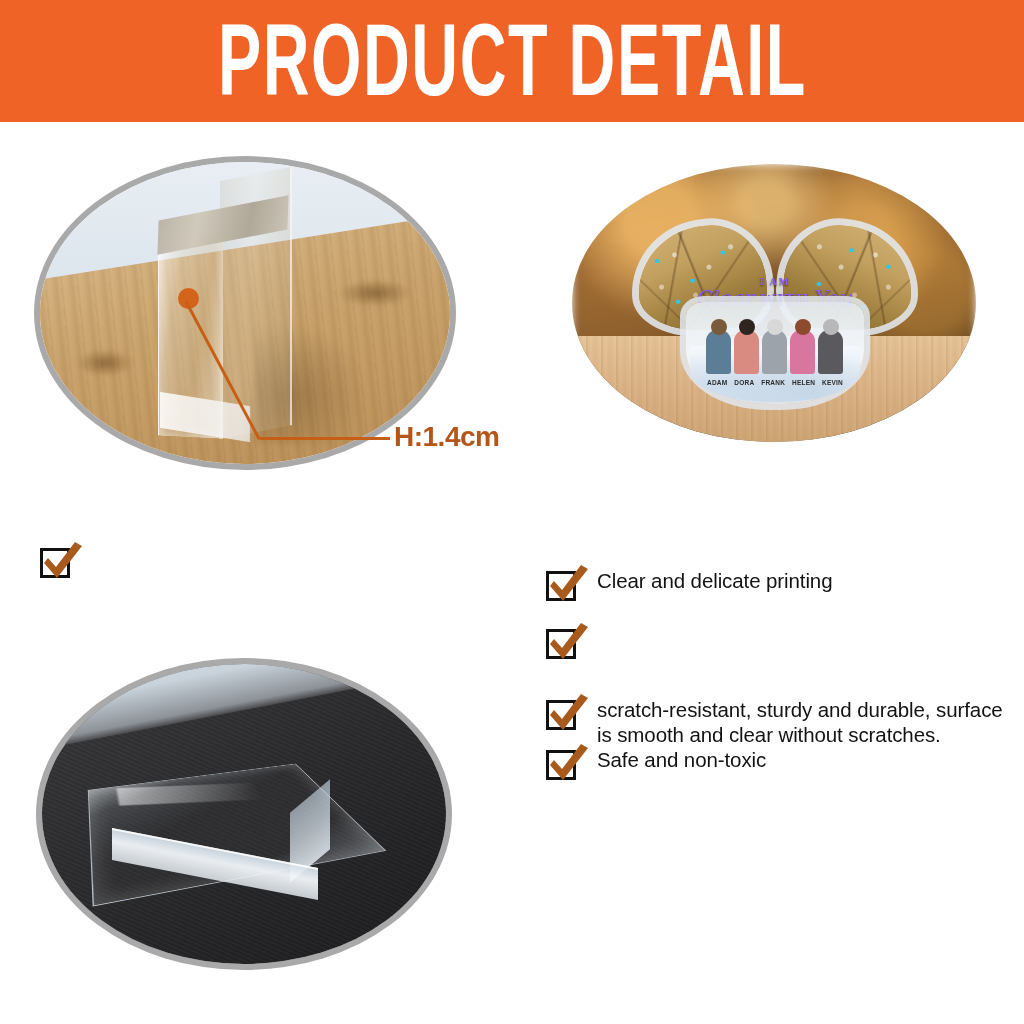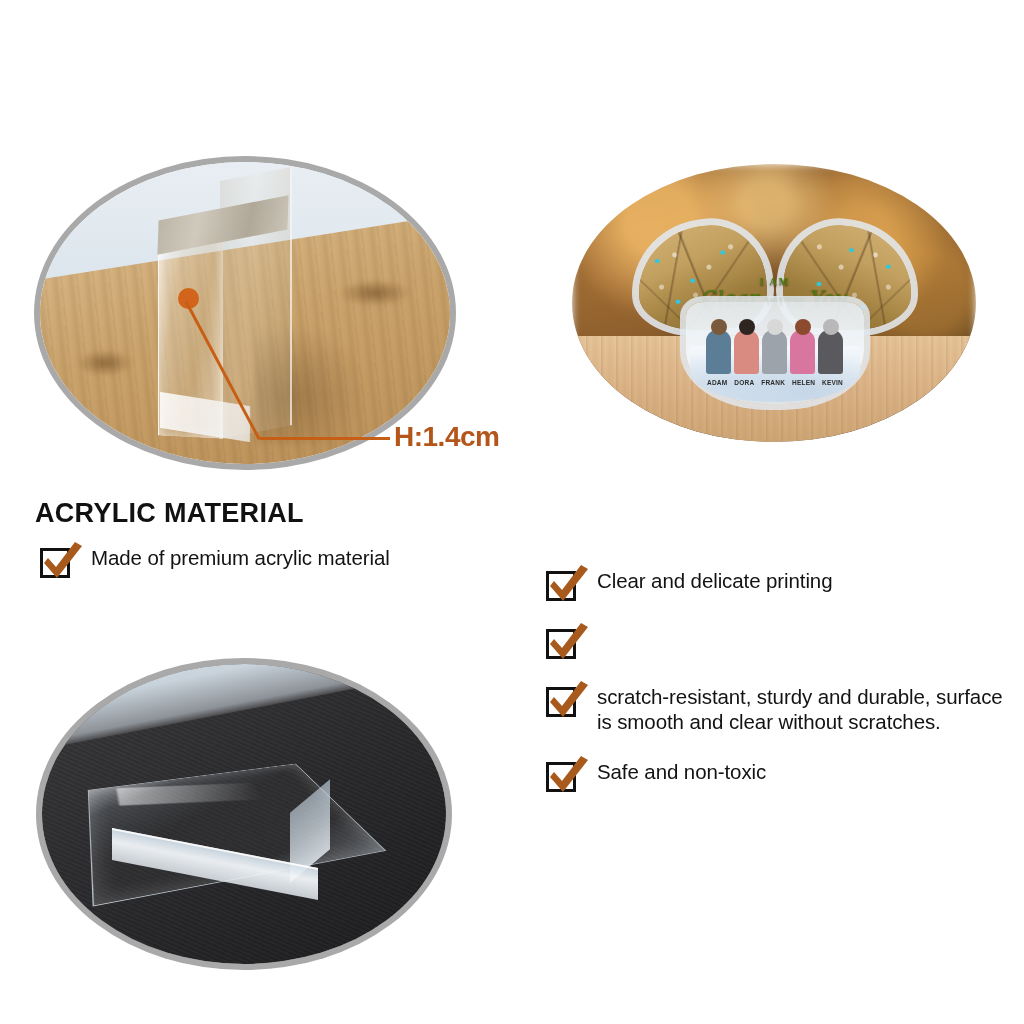--- a/index.html
+++ b/index.html
@@ -289,21 +289,21 @@
     left: 50%; top: -11px;
     width: 16px; height: 16px;
     margin-left: -8px;
     border-radius: 50%;
   }
   .plaque-text {
     position: absolute;
     left: 0; right: 0;
     top: 52px;
     text-align: center;
-    color: #4d7c0f;
+    color: #8b5cf6;
     text-shadow: 0 1px 2px rgba(40,26,10,0.75);
     pointer-events: none;
   }
   .pt-iam {
     display: block;
     font-family: "Liberation Serif", serif;
     font-size: 10px;
     letter-spacing: 2px;
     font-weight: bold;
   }
@@ -313,21 +313,21 @@
     white-space: nowrap;
     font-size: 19px;
   }
   .pt-script {
     font-family: "DejaVu Serif", serif;
     font-style: italic;
     font-size: 21px;
   }
   .pt-with {
     font-family: "Liberation Serif", serif;
-    font-size: 13px;
+    font-size: 16px;
     letter-spacing: 1px;
     font-weight: bold;
   }
   .names-row {
     position: absolute;
     left: 0; right: 0;
     bottom: 18px;
     display: flex;
     justify-content: center;
     gap: 7px;
@@ -463,20 +463,23 @@
     color: #131313;
     line-height: 1.22;
     letter-spacing: -0.1px;
   }
 </style>
 </head>
 <body>
 
 <div class="page">
 
+  <div class="banner">
+    <div class="banner-title">PRODUCT DETAIL</div>
+  </div>
 
   <div class="oval oval-bordered" id="oval-edge">
     <div class="wood-scene">
       <div class="wood-top"></div>
       <div class="wood-knot" style="left:38px;  top:188px;"></div>
       <div class="wood-knot" style="left:300px; top:118px; width:70px;"></div>
       <div class="acrylic-block">
         <div class="acr-shadow"></div>
         <div class="acr-side"></div>
         <div class="acr-face"></div>
@@ -556,57 +559,55 @@
       <div class="slab">
         <div class="slab-top">
           <div class="slab-glow"></div>
         </div>
         <div class="slab-right"></div>
         <div class="slab-front"></div>
       </div>
     </div>
   </div>
 
-  <div class="section-heading" id="heading-acrylic">ACRYLIC MATERIAL</div>
   <div class="feature-list" id="list-acrylic">
       <div class="feature-item">
         <div class="checkbox">
           <svg viewBox="0 0 44 44" aria-hidden="true">
             <path d="M7 21 L15 30 L34 5 L41 9 L16 41 L3 26 Z" fill="#A85A1C"></path>
           </svg>
         </div>
-        <div class="feature-text">Made of premium acrylic material</div>
       </div>
     </div>
 
   <div class="feature-list" id="list-gift">
       <div class="feature-item" style="margin-top: 43px;">
         <div class="checkbox">
           <svg viewBox="0 0 44 44" aria-hidden="true">
             <path d="M7 21 L15 30 L34 5 L41 9 L16 41 L3 26 Z" fill="#A85A1C"></path>
           </svg>
         </div>
         <div class="feature-text">Clear and delicate printing</div>
       </div>
       <div class="feature-item" style="margin-top: 25px;">
         <div class="checkbox">
           <svg viewBox="0 0 44 44" aria-hidden="true">
             <path d="M7 21 L15 30 L34 5 L41 9 L16 41 L3 26 Z" fill="#A85A1C"></path>
           </svg>
         </div>
       </div>
-      <div class="feature-item" style="margin-top: 25px;">
+      <div class="feature-item" style="margin-top: 38px;">
         <div class="checkbox">
           <svg viewBox="0 0 44 44" aria-hidden="true">
             <path d="M7 21 L15 30 L34 5 L41 9 L16 41 L3 26 Z" fill="#A85A1C"></path>
           </svg>
         </div>
         <div class="feature-text">scratch-resistant, sturdy and durable, surface is smooth and clear without scratches.</div>
       </div>
-      <div class="feature-item" style="margin-top: 25px;">
+      <div class="feature-item" style="">
         <div class="checkbox">
           <svg viewBox="0 0 44 44" aria-hidden="true">
             <path d="M7 21 L15 30 L34 5 L41 9 L16 41 L3 26 Z" fill="#A85A1C"></path>
           </svg>
         </div>
         <div class="feature-text">Safe and non-toxic</div>
       </div>
     </div>
 
 </div>

